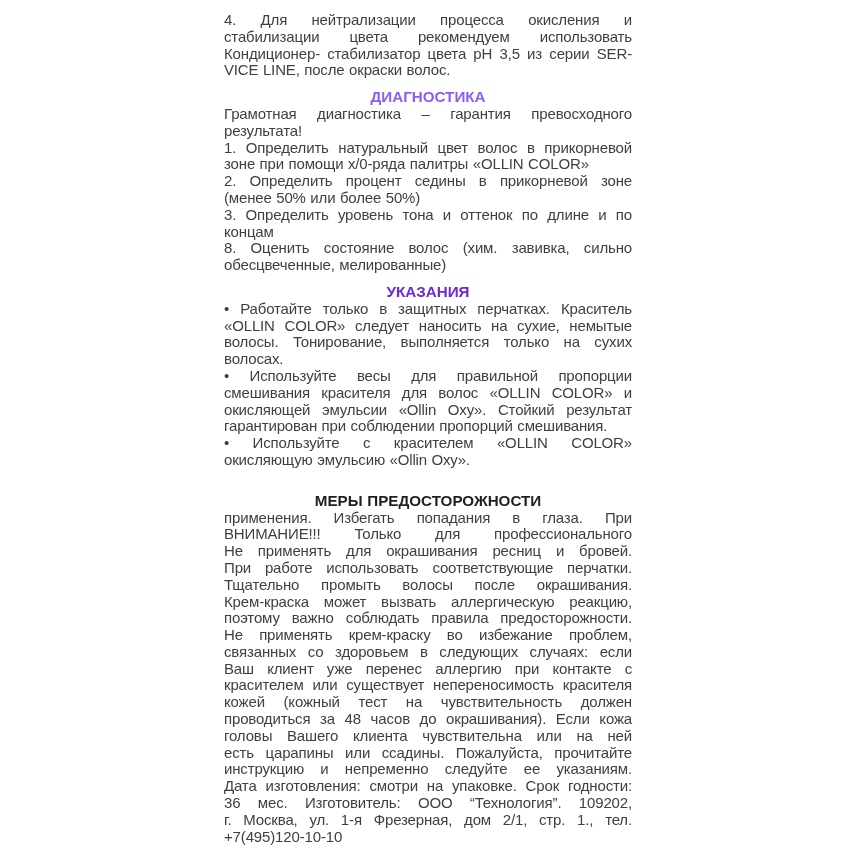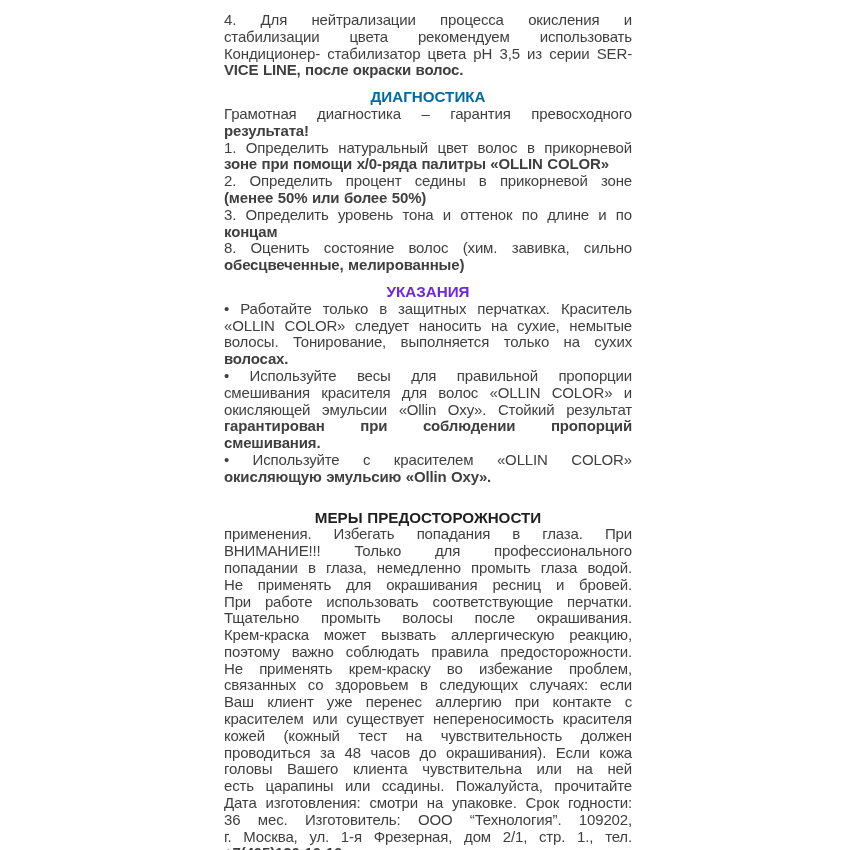--- a/index.html
+++ b/index.html
@@ -25,41 +25,40 @@
     color: #3f3f3f;
     word-spacing: 0.5px;
   }
   .line {
     text-align: justify;
     text-align-last: justify;
     white-space: normal;
   }
   .line.end {
     text-align-last: left;
-    font-weight: bold;
   }
   .heading {
     margin-top: 10px;
     font-weight: bold;
     font-size: 15.2px;
     color: #1f1f1f;
     text-align: center;
     text-align-last: center;
     letter-spacing: 0;
   }
 </style>
 </head>
 <body style="background: rgb(255, 255, 255);">
 
 <div class="doc-column" style="color: rgb(63, 63, 63);">
     <div class="line">4. Для нейтрализации процесса окисления и</div>
     <div class="line">стабилизации цвета рекомендуем использовать</div>
     <div class="line">Кондиционер- стабилизатор цвета pH 3,5 из серии SER-</div>
     <div class="line end">VICE LINE, после окраски волос.</div>
-    <div class="heading" style="color: #0369a1;">ДИАГНОСТИКА</div>
+    <div class="heading" style="color: #8b5cf6;">ДИАГНОСТИКА</div>
     <div class="line">Грамотная диагностика – гарантия превосходного</div>
     <div class="line end">результата!</div>
     <div class="line">1. Определить натуральный цвет волос в прикорневой</div>
     <div class="line end">зоне при помощи х/0-ряда палитры «OLLIN COLOR»</div>
     <div class="line">2. Определить процент седины в прикорневой зоне</div>
     <div class="line end">(менее 50% или более 50%)</div>
     <div class="line">3. Определить уровень тона и оттенок по длине и по</div>
     <div class="line end">концам</div>
     <div class="line">8. Оценить состояние волос (хим. завивка, сильно</div>
     <div class="line end">обесцвеченные, мелированные)</div>
@@ -70,31 +69,31 @@
     <div class="line end">волосах.</div>
     <div class="line">• Используйте весы для правильной пропорции</div>
     <div class="line">смешивания красителя для волос «OLLIN COLOR» и</div>
     <div class="line">окисляющей эмульсии «Ollin Oxy». Стойкий результат</div>
     <div class="line end">гарантирован при соблюдении пропорций смешивания.</div>
     <div class="line">• Используйте с красителем «OLLIN COLOR»</div>
     <div class="line end">окисляющую эмульсию «Ollin Oxy».</div>
     <div class="heading" style="color: rgb(31, 31, 31); margin-top: 24px;">МЕРЫ ПРЕДОСТОРОЖНОСТИ</div>
     <div class="line">применения. Избегать попадания в глаза. При</div>
     <div class="line">ВНИМАНИЕ!!! Только для профессионального</div>
-    <div class="line">попадании в глаза, немедленно промыть глаза водой.</div>
     <div class="line">Не применять для окрашивания ресниц и бровей.</div>
     <div class="line">При работе использовать соответствующие перчатки.</div>
     <div class="line">Тщательно промыть волосы после окрашивания.</div>
     <div class="line">Крем-краска может вызвать аллергическую реакцию,</div>
     <div class="line">поэтому важно соблюдать правила предосторожности.</div>
     <div class="line">Не применять крем-краску во избежание проблем,</div>
     <div class="line">связанных со здоровьем в следующих случаях: если</div>
     <div class="line">Ваш клиент уже перенес аллергию при контакте с</div>
     <div class="line">красителем или существует непереносимость красителя</div>
     <div class="line">кожей (кожный тест на чувствительность должен</div>
     <div class="line">проводиться за 48 часов до окрашивания). Если кожа</div>
     <div class="line">головы Вашего клиента чувствительна или на ней</div>
     <div class="line">есть царапины или ссадины. Пожалуйста, прочитайте</div>
+    <div class="line">инструкцию и непременно следуйте ее указаниям.</div>
     <div class="line">Дата изготовления: смотри на упаковке. Срок годности:</div>
     <div class="line">36 мес. Изготовитель: ООО “Технология”. 109202,</div>
     <div class="line">г. Москва, ул. 1-я Фрезерная, дом 2/1, стр. 1., тел.</div>
     <div class="line end">+7(495)120-10-10</div>
   </div>
 
 </body></html>

